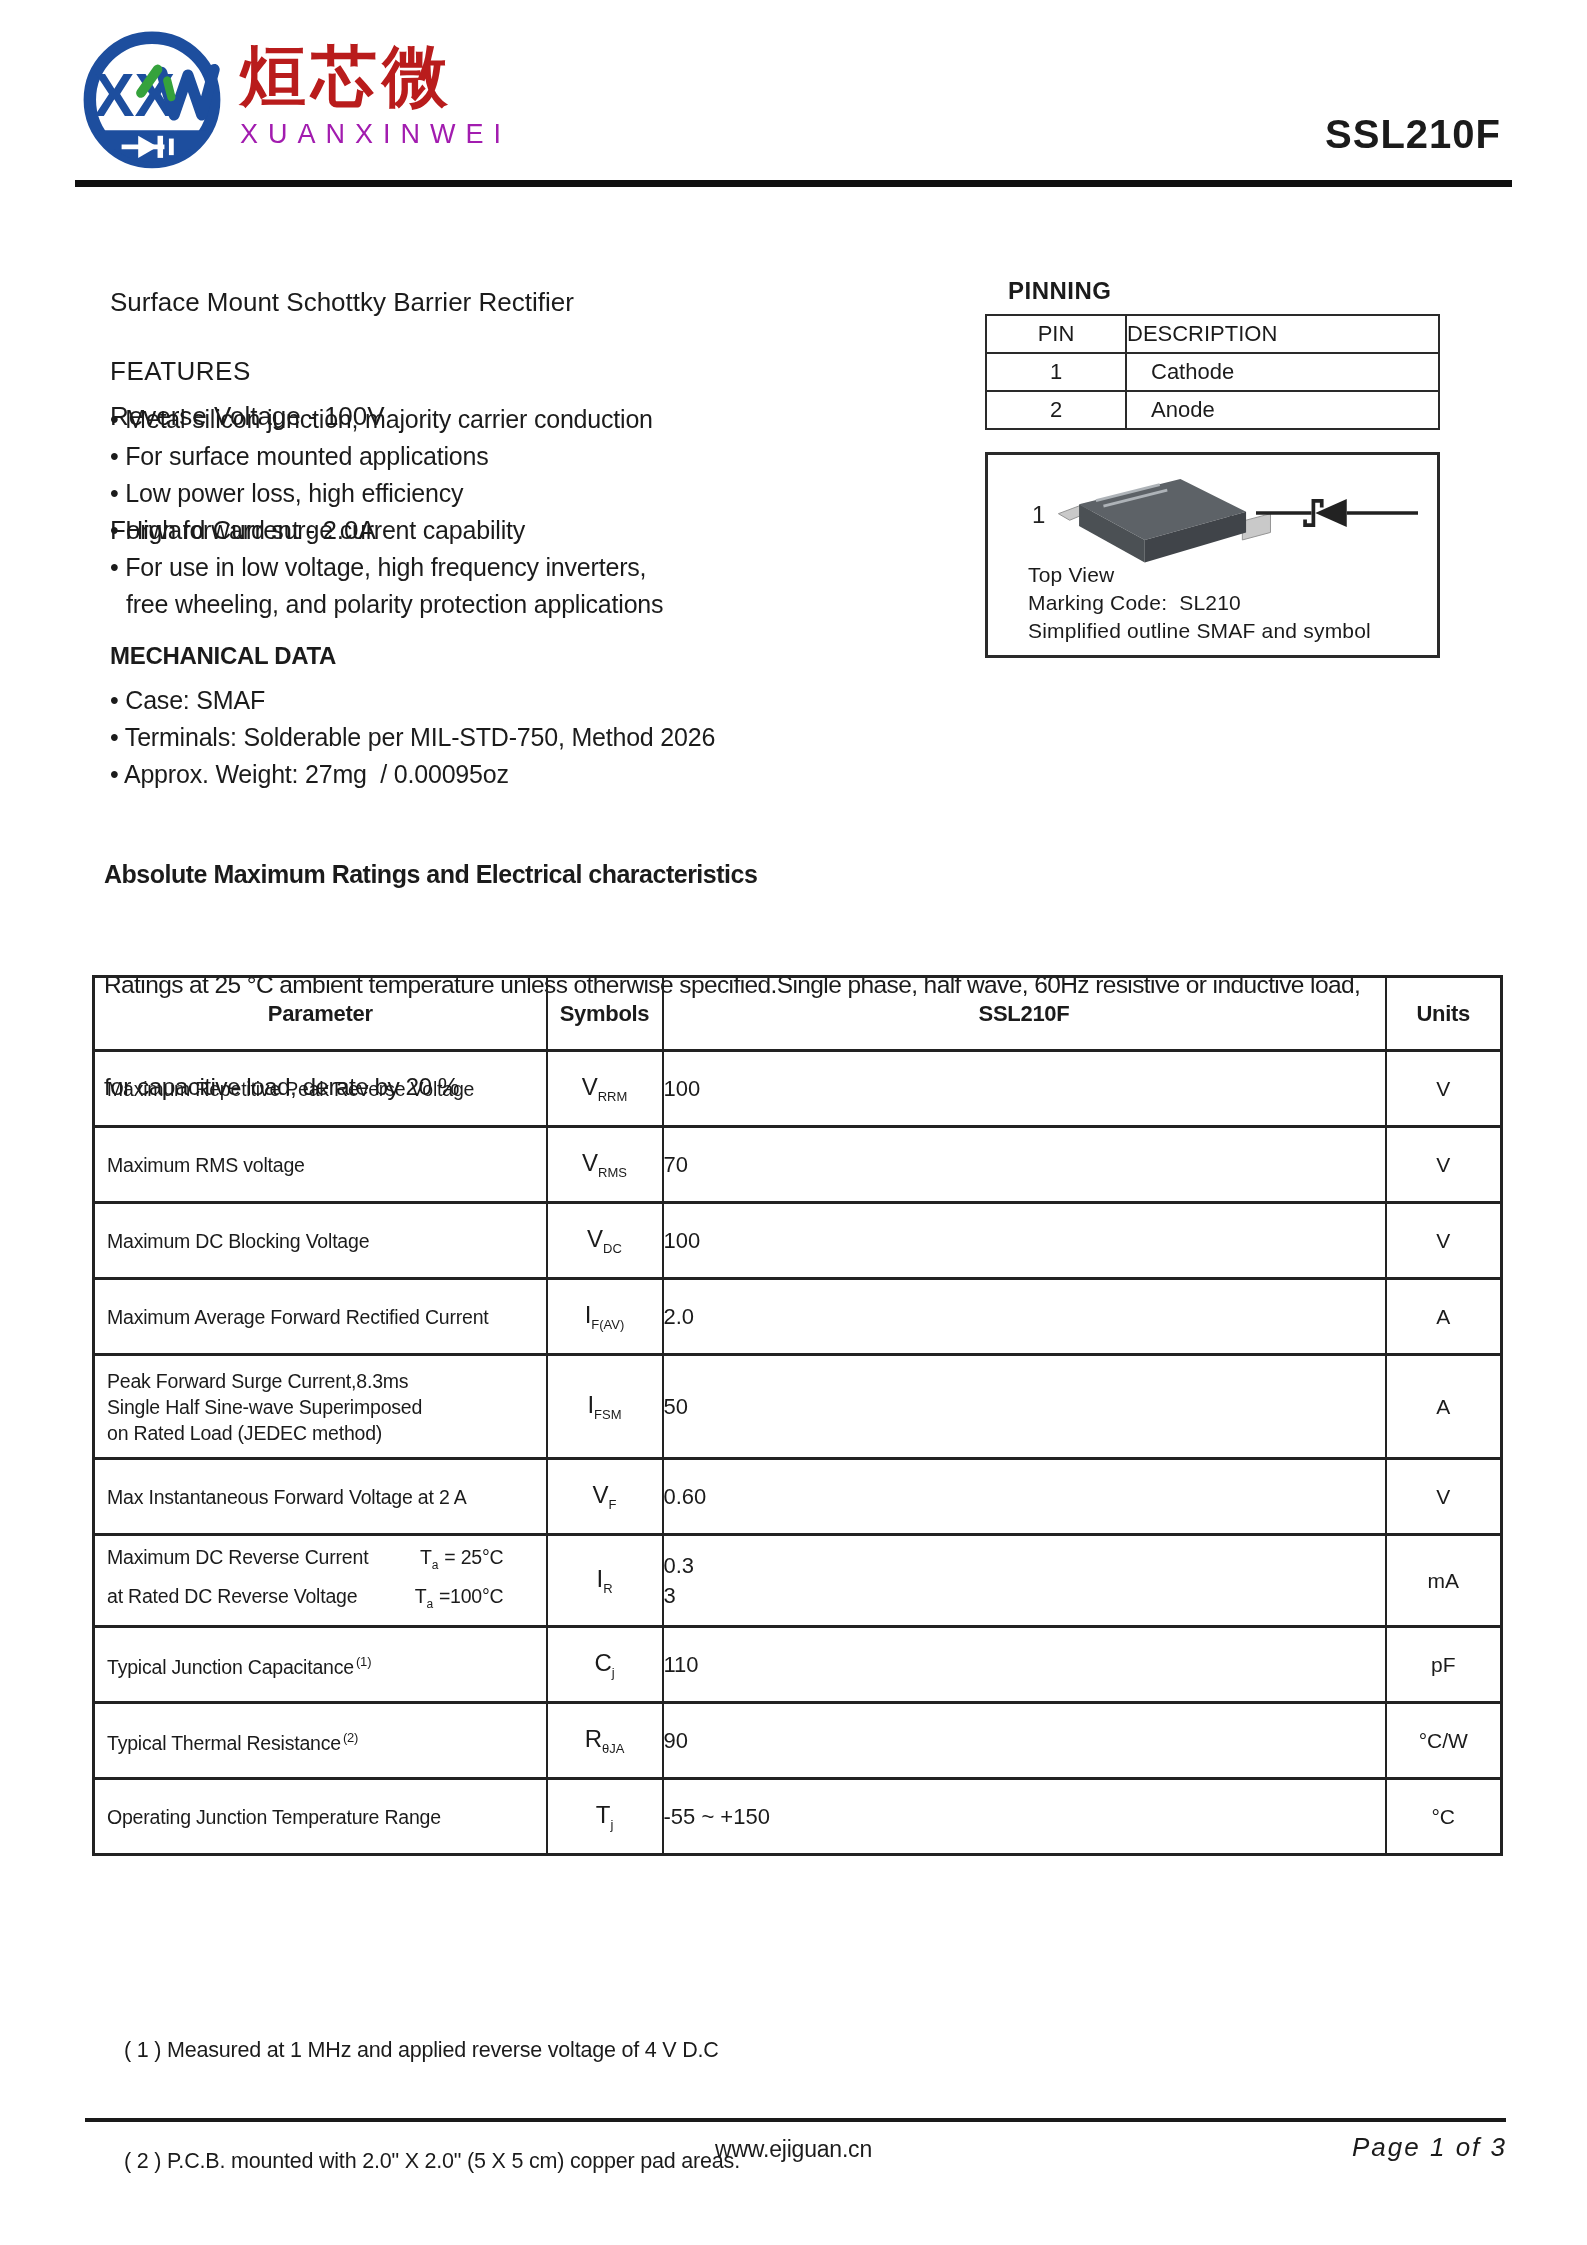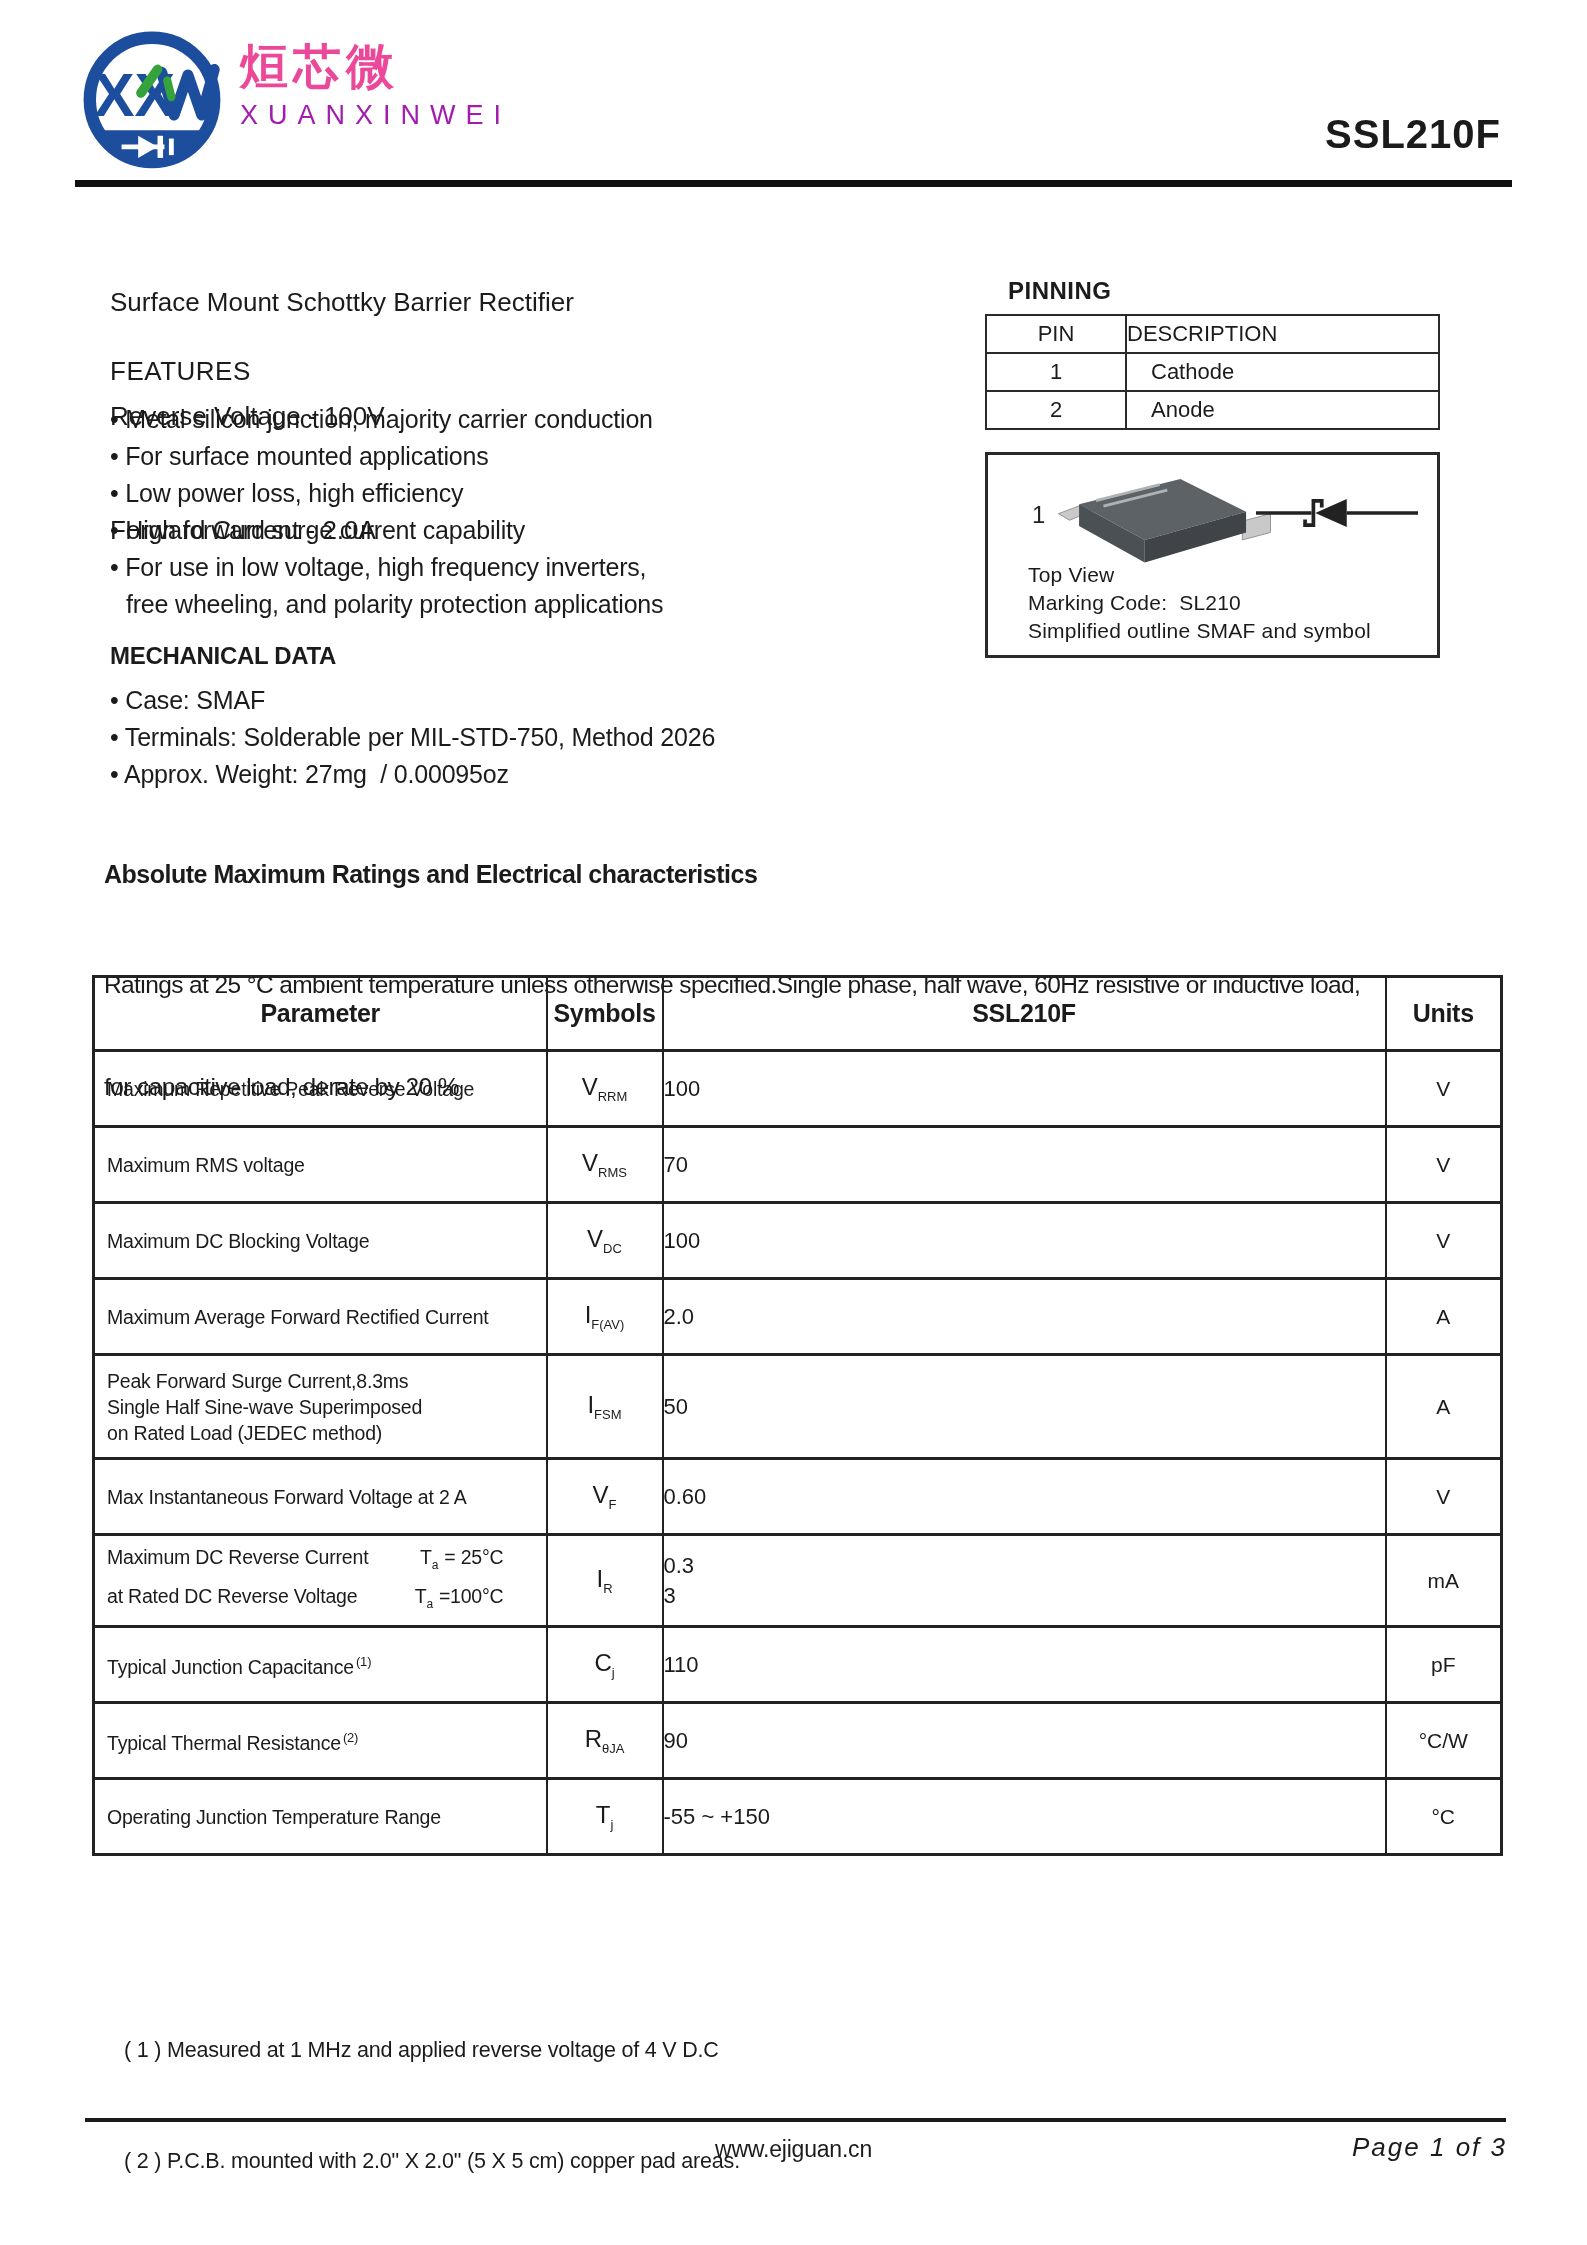--- a/index.html
+++ b/index.html
@@ -6,21 +6,21 @@
   html,body { background:#e8e8e8; }
   .page {
     position:relative; width:1587px; height:2245px; margin:0 auto;
     background:#ffffff; color:#1b1b1b;
     font-family:"Liberation Sans", sans-serif;
     overflow:hidden;
   }
   
   .logo { position:absolute; left:76px; top:28px; width:152px; height:152px; }
   .brand { position:absolute; left:240px; top:42px; }
-  .brand-cn { font-size:48px; font-weight:700; letter-spacing:5px; line-height:1.05; color:#ec4899; }
+  .brand-cn { font-size:66px; font-weight:700; letter-spacing:5px; line-height:1.05; color:#b91c1c; }
   .brand-en { font-size:27px; font-weight:400; letter-spacing:10px; color:#a21caf; margin-top:8px; }
   .part-number { position:absolute; right:86px; top:112px; font-size:40px; font-weight:700; letter-spacing:1px; }
   .header-rule { position:absolute; left:75px; top:180px; width:1437px; height:7px; background:#101010; }
   
   .intro { position:absolute; left:110px; top:207px; font-size:26px; line-height:38px; white-space:pre; }
   
   .features { position:absolute; left:110px; top:356px; }
   .features-title { font-size:26px; letter-spacing:0.5px; margin-bottom:14px; }
   .feature-line { font-size:25px; line-height:37px; white-space:pre; letter-spacing:-0.2px; }
   .feature-cont { margin-left:16px; }
@@ -42,21 +42,21 @@
   .pkg-caption { position:absolute; left:40px; font-size:21px; white-space:pre; letter-spacing:0.2px; }
   .cap1 { top:108px; } .cap2 { top:136px; } .cap3 { top:164px; }
   
   .ratings-title { position:absolute; left:104px; top:860px; font-size:25px; font-weight:700; letter-spacing:-0.5px; }
   .ratings-sub { position:absolute; left:104px; top:900px; font-size:24.5px; line-height:34px; letter-spacing:-0.6px; white-space:pre; }
   .main-table { position:absolute; left:92px; top:975px; width:1408px; border-collapse:collapse; table-layout:fixed; border:3px solid #222; }
   .main-table td, .main-table th { border-left:2px solid #222; border-right:2px solid #222; vertical-align:middle; }
   .main-table tr { border-top:3px solid #222; border-bottom:3px solid #222; }
   .col-param { width:453px; } .col-sym { width:116px; } .col-val { width:723px; } .col-unit { width:116px; }
   .h-head { height:74px; } .h-std { height:76px; } .h-big { height:104px; } .h-mid { height:92px; }
-  .main-table th { font-size:25px; font-weight:700; text-align:center; letter-spacing:-0.3px; }
+  .main-table th { font-size:22px; font-weight:700; text-align:center; letter-spacing:-0.3px; }
   .c-param { padding-left:12px; font-size:19.5px; letter-spacing:-0.2px; }
   .pline { line-height:26px; }
   .psup { font-size:13px; vertical-align:super; margin-left:2px; }
   .c-sym { text-align:center; font-size:24px; }
   .c-sym sub { font-size:13px; }
   .c-val { font-size:22px; line-height:30px; }
   .c-unit { text-align:center; font-size:21px; }
   .p7line { display:flex; justify-content:space-between; padding-right:42px; line-height:31px; }
   .p7cond { white-space:nowrap; }
   .p7cond sub { font-size:12px; }

